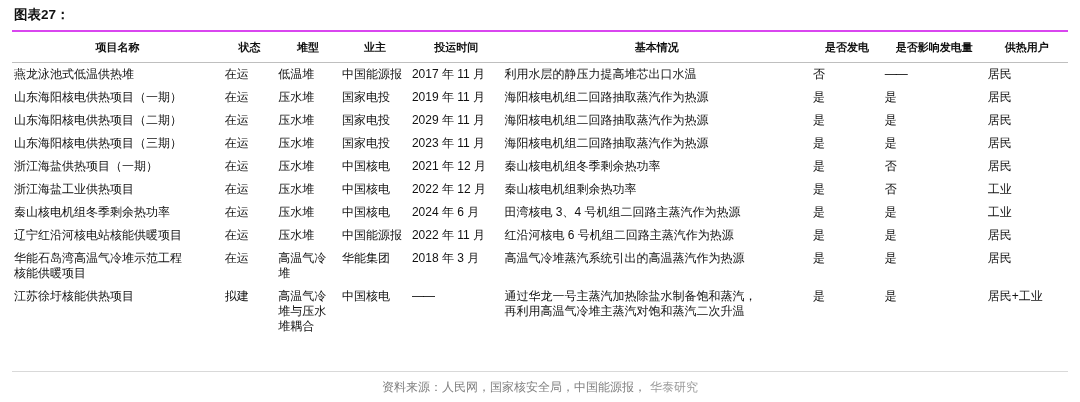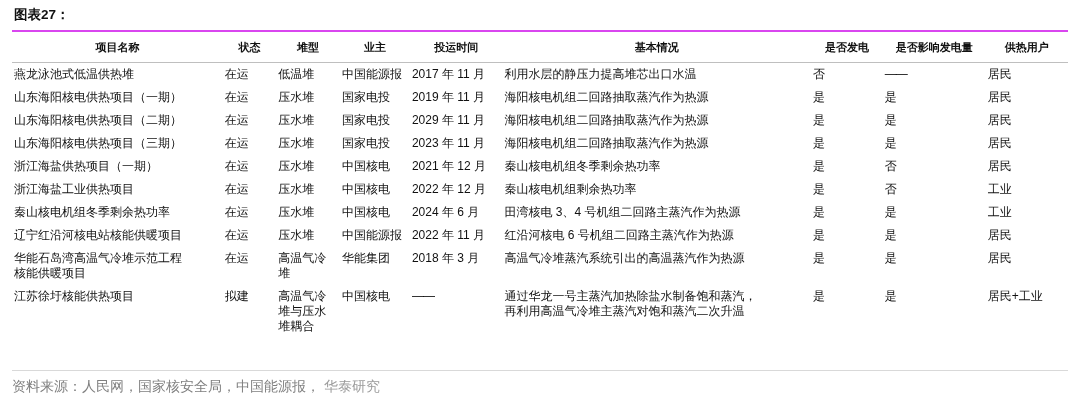--- a/index.html
+++ b/index.html
@@ -82,23 +82,24 @@
     letter-spacing: -1px;
   }
   
   .source-row {
     position: absolute;
     left: 12px;
     right: 12px;
     bottom: 6px;
     border-top: 1px solid #d9d9d9;
     padding-top: 7px;
-    font-size: 14px;
+    font-size: 12px;
     color: #808080;
     white-space: nowrap;
+    text-align: center;
   }
   .source-text { color: #7f7f7f; }
   .source-brand { color: #9b9b9b; margin-left: 4px; }
 </style>
 </head>
 <body>
 
 <div class="page">
 
   <div class="title-row">

